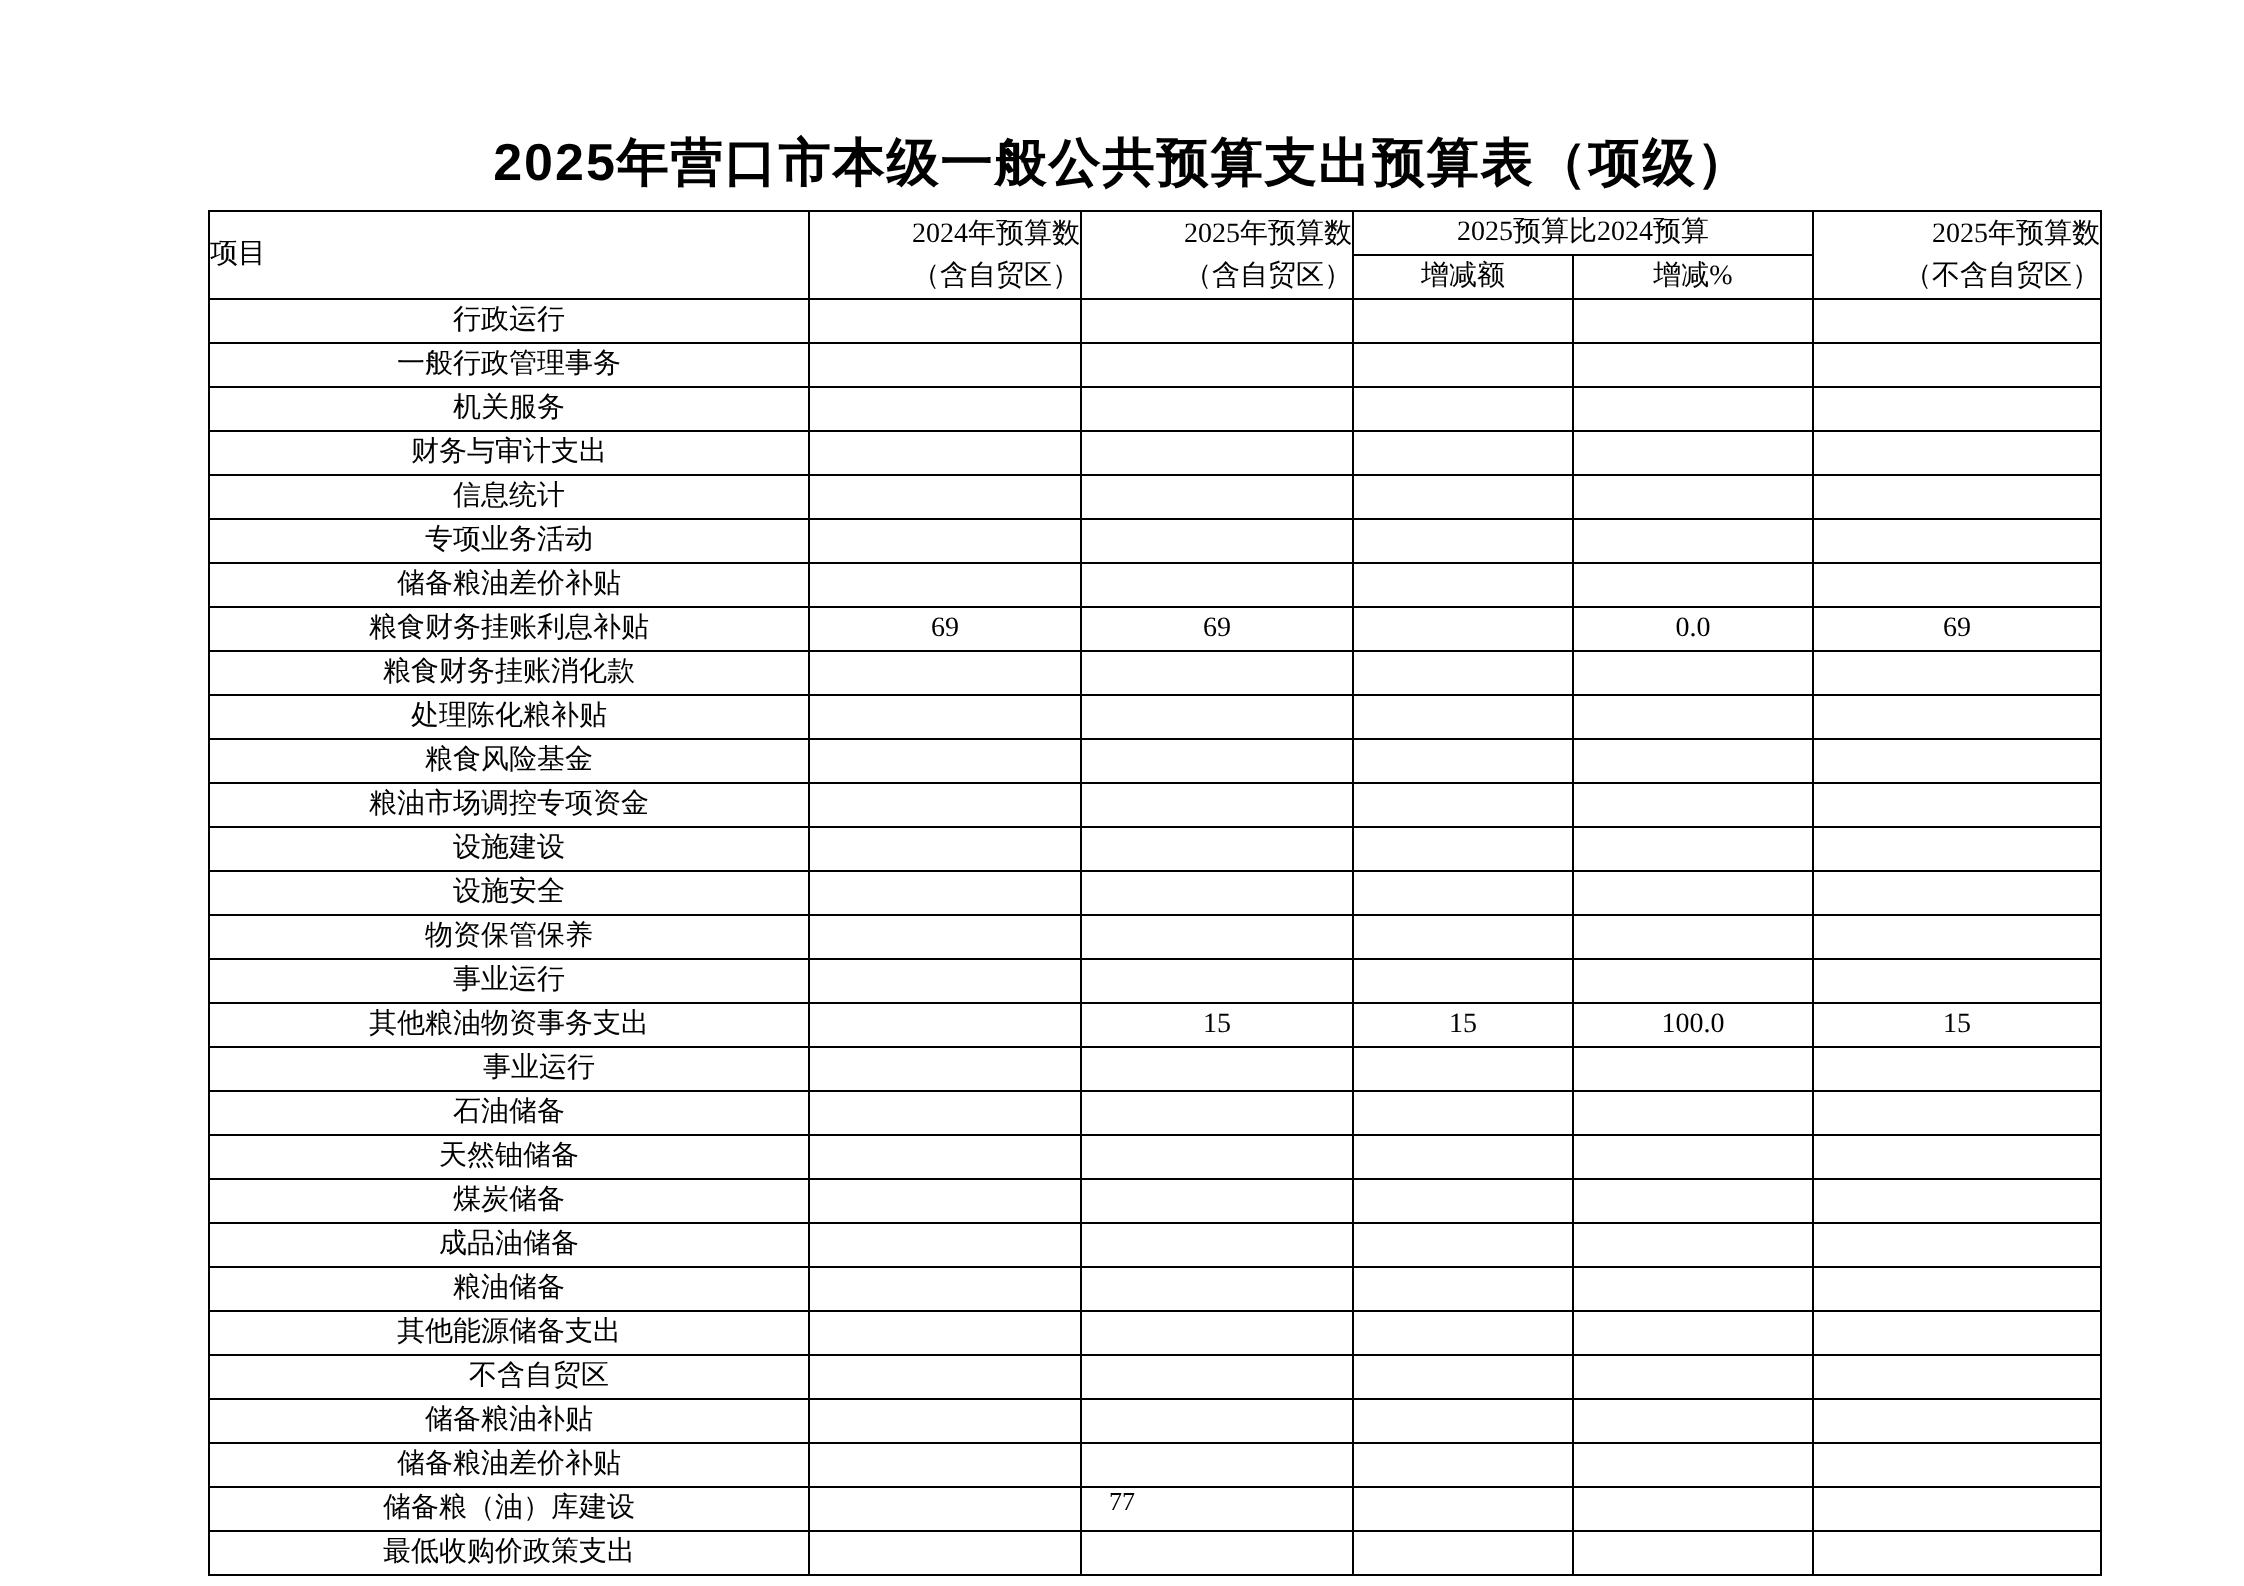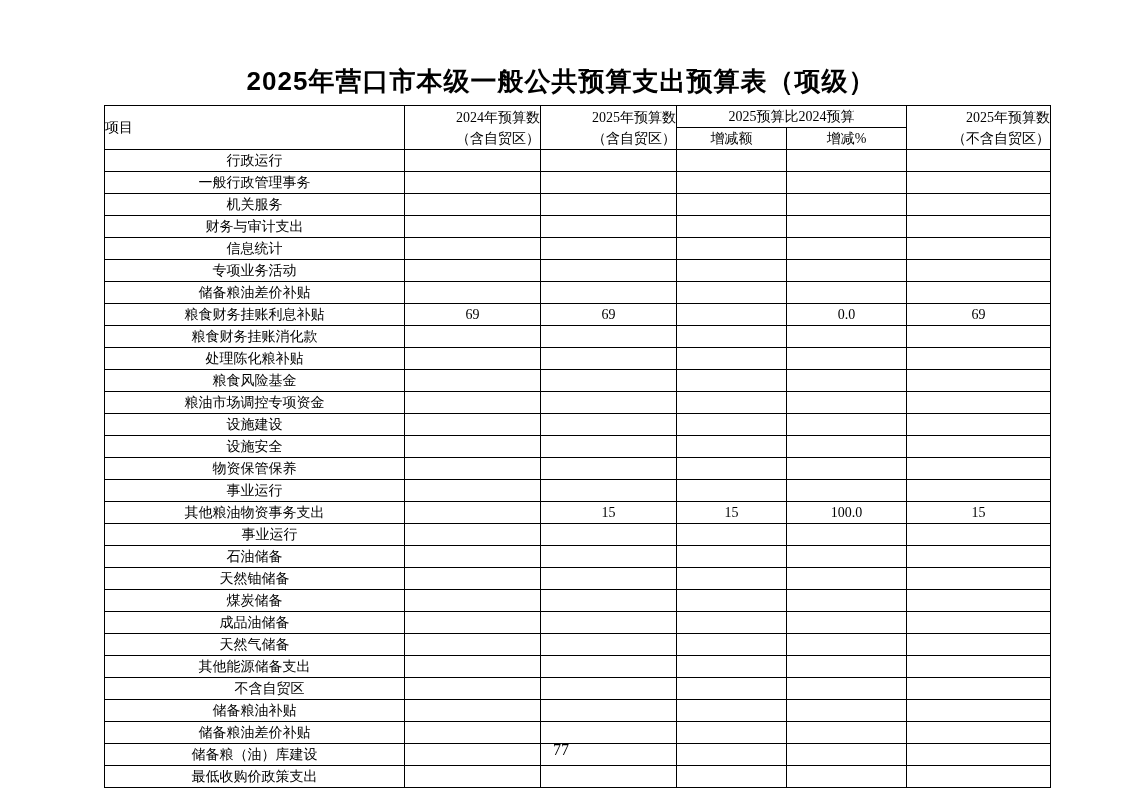--- a/index.html
+++ b/index.html
@@ -92,21 +92,21 @@
   }
   td.num-cell {
     text-align: center;
   }
   .page-num {
     position: absolute;
     bottom: 34px;
     left: 0;
     width: 100%;
     text-align: center;
-    font-size: 16px;
+    font-size: 13px;
     font-family: "Liberation Serif", serif;
   }
 </style>
 </head>
 <body>
 
 <div class="page">
 
   <h1 class="doc-title">2025年营口市本级一般公共预算支出预算表（项级）</h1>
 
@@ -314,21 +314,21 @@
           </tr>
           <tr>
             <td class="item-cell">成品油储备</td>
             <td class="num-cell"></td>
             <td class="num-cell"></td>
             <td class="num-cell"></td>
             <td class="num-cell"></td>
             <td class="num-cell"></td>
           </tr>
           <tr>
-            <td class="item-cell">天然气储备</td>
+            <td class="item-cell">粮油储备</td>
             <td class="num-cell"></td>
             <td class="num-cell"></td>
             <td class="num-cell"></td>
             <td class="num-cell"></td>
             <td class="num-cell"></td>
           </tr>
           <tr>
             <td class="item-cell">其他能源储备支出</td>
             <td class="num-cell"></td>
             <td class="num-cell"></td>

